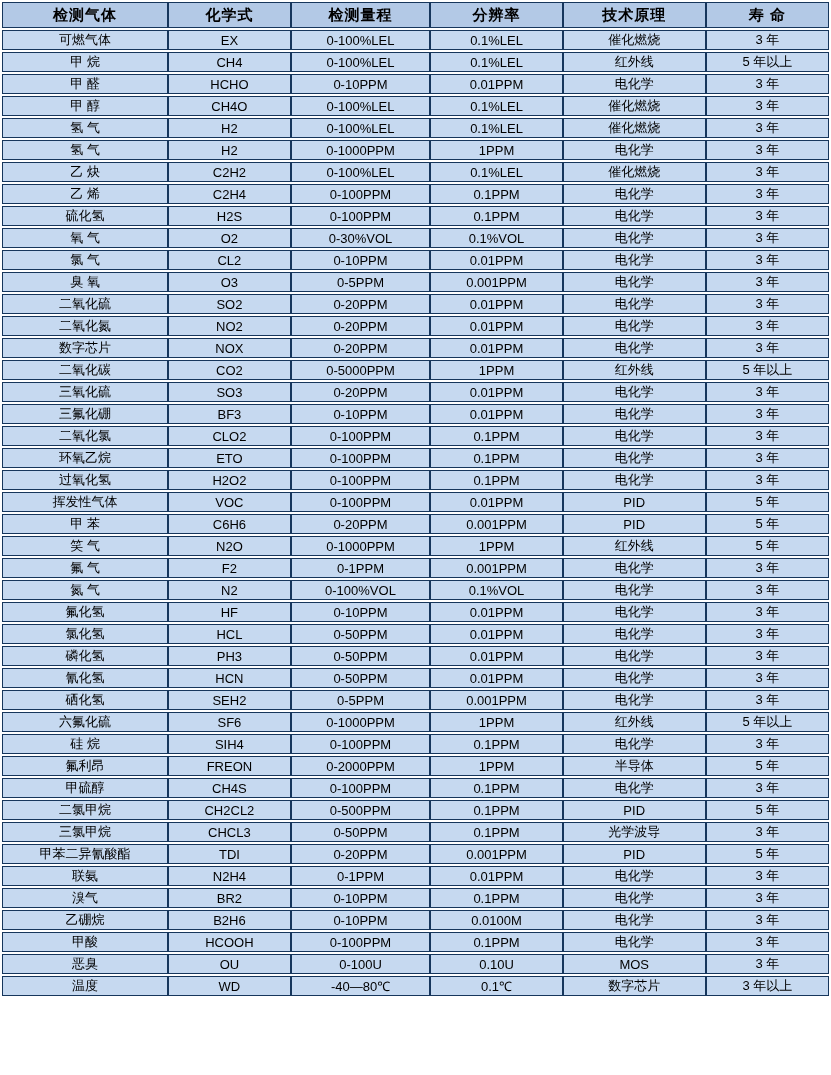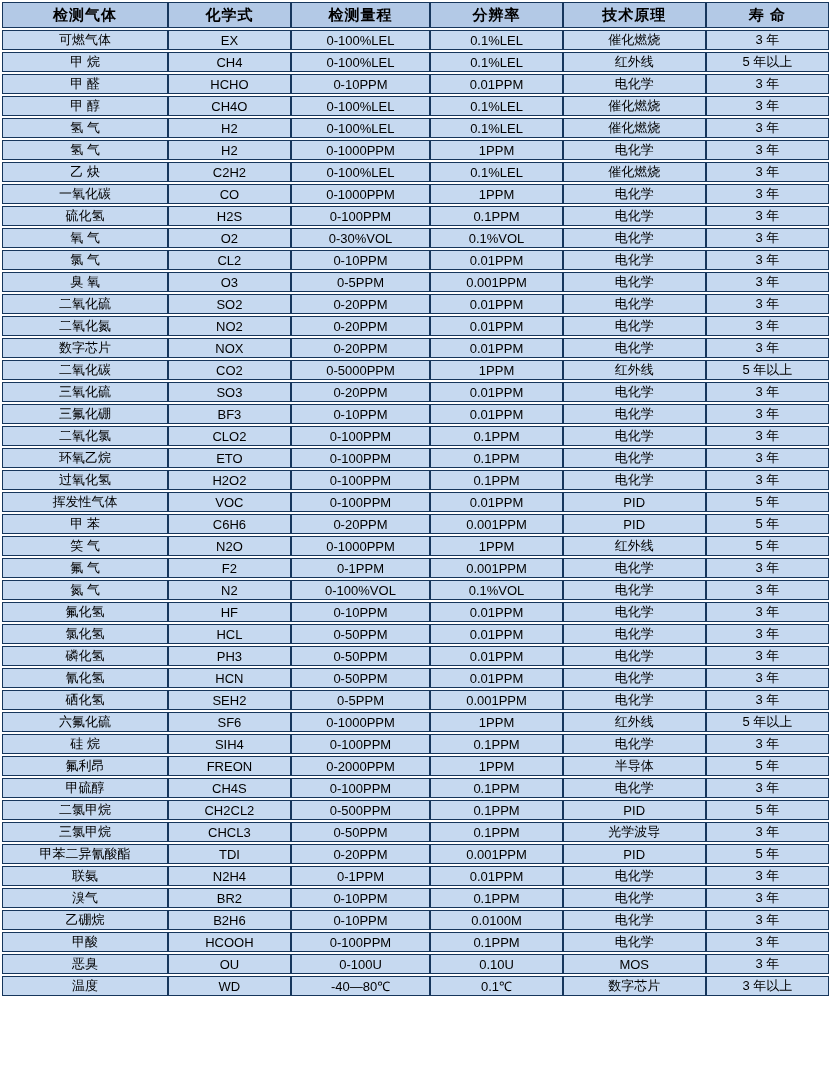--- a/index.html
+++ b/index.html
@@ -119,24 +119,24 @@
         </tr>
         <tr>
           <td>乙 炔</td>
           <td>C2H2</td>
           <td>0-100%LEL</td>
           <td>0.1%LEL</td>
           <td>催化燃烧</td>
           <td>3 年</td>
         </tr>
         <tr>
-          <td>一氧化碳</td>
-          <td>CO</td>
-          <td>0-1000PPM</td>
-          <td>1PPM</td>
+          <td>乙 烯</td>
+          <td>C2H4</td>
+          <td>0-100PPM</td>
+          <td>0.1PPM</td>
           <td>电化学</td>
           <td>3 年</td>
         </tr>
         <tr>
           <td>硫化氢</td>
           <td>H2S</td>
           <td>0-100PPM</td>
           <td>0.1PPM</td>
           <td>电化学</td>
           <td>3 年</td>

